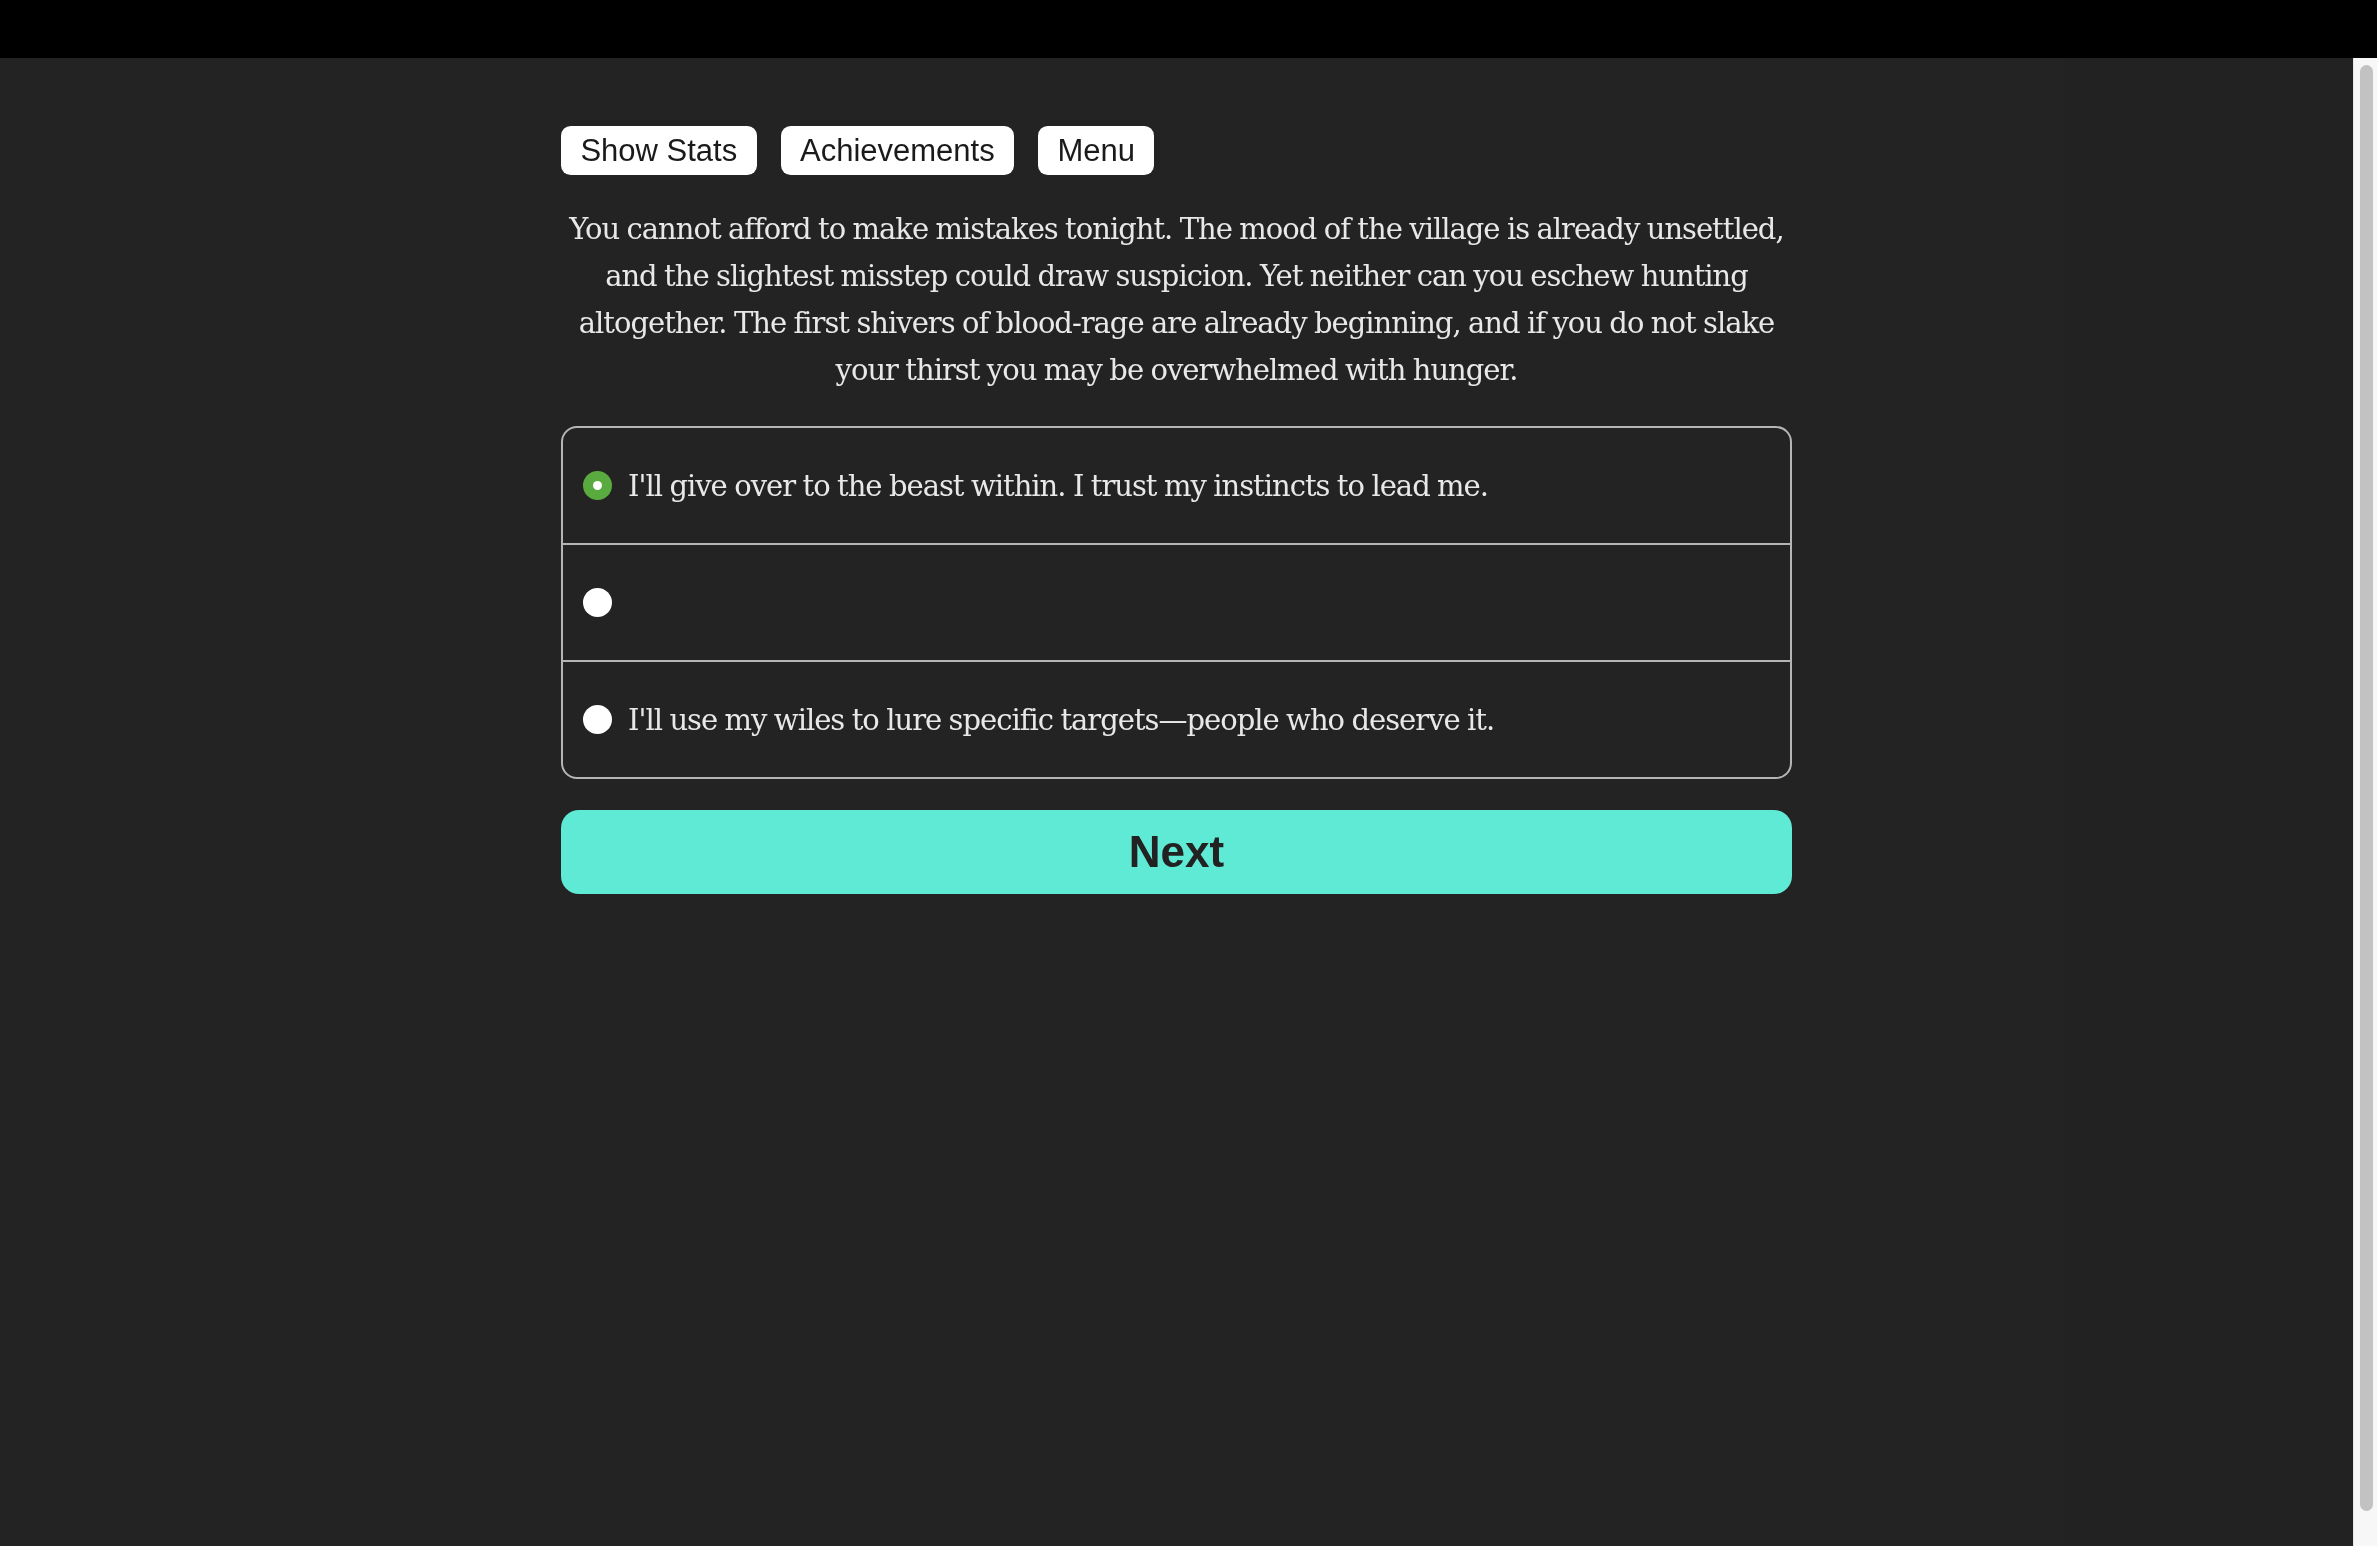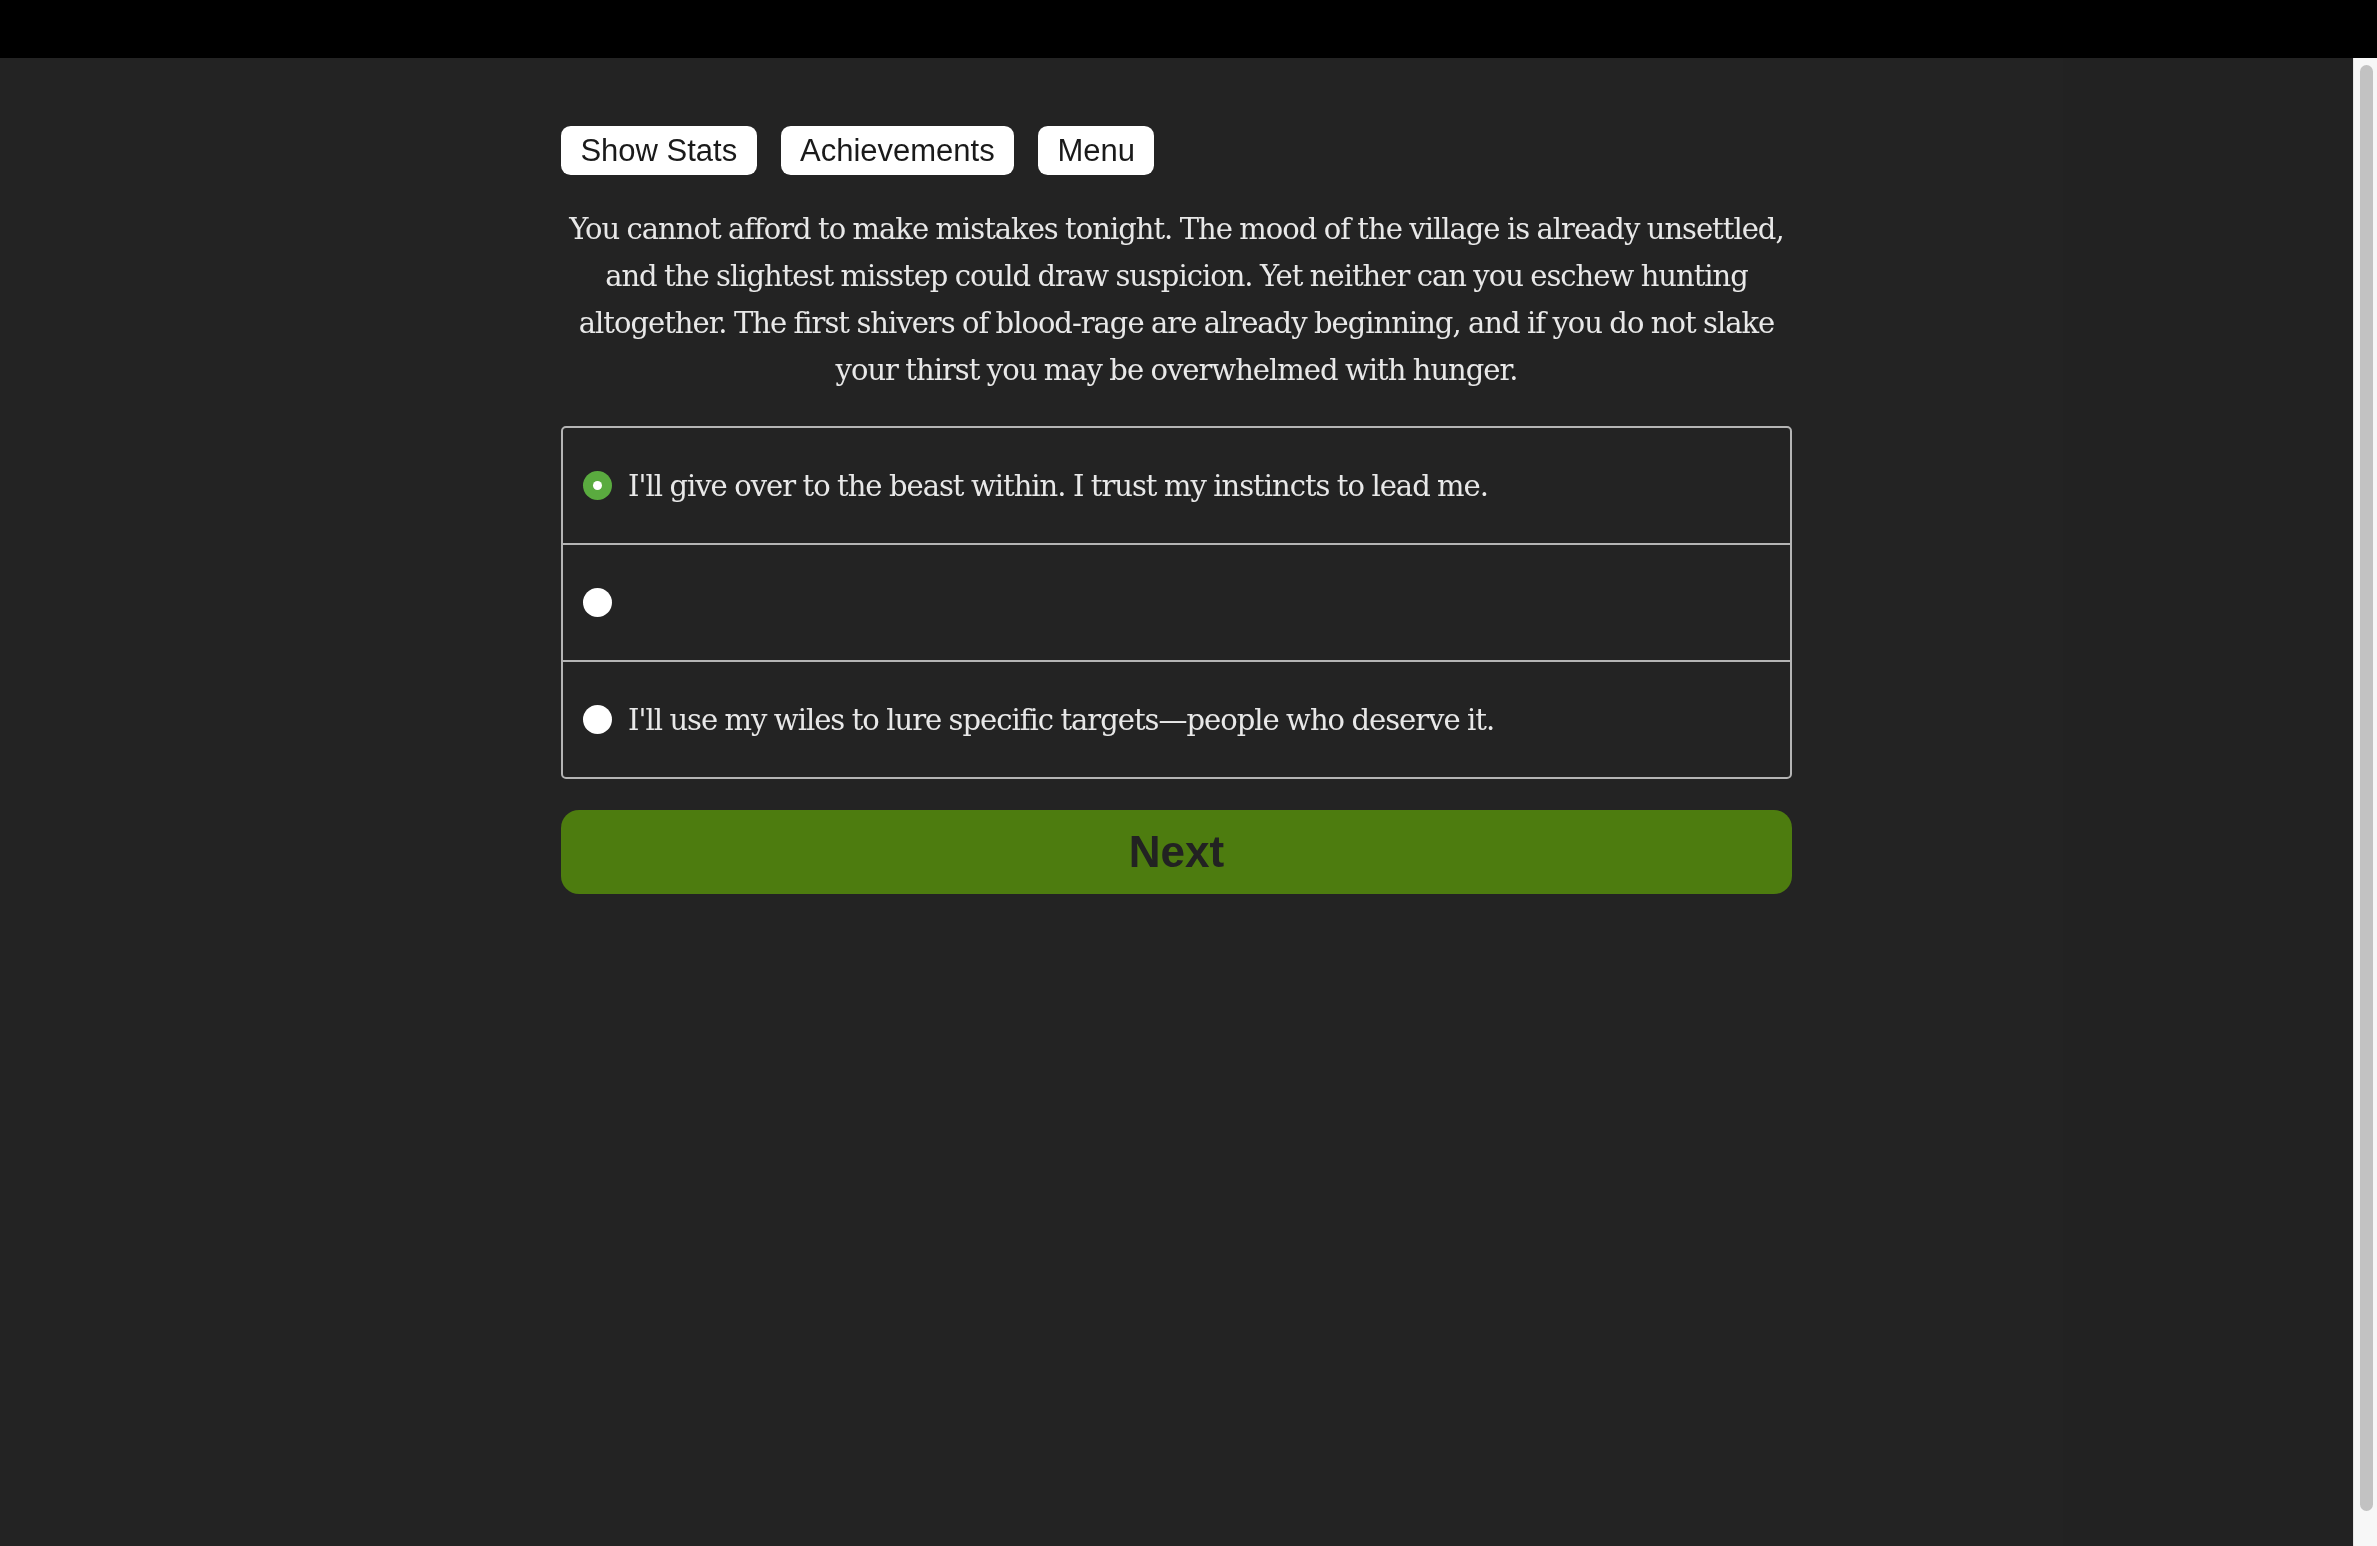--- a/index.html
+++ b/index.html
@@ -74,21 +74,21 @@
       letter-spacing: -1px;
       word-spacing: -0.8px;
       text-align: center;
     }
     .story p {
       margin: 0 0 32px 0;
     }
     .choices {
       margin-top: 4.9px;
       border: 2.4px solid #b5b5b5;
-      border-radius: 5px;
+      border-radius: 16px;
       overflow: hidden;
     }
     .choice {
       height: 115px;
       display: flex;
       align-items: center;
       padding-left: 20px;
       border-top: 2.4px solid #b5b5b5;
       cursor: pointer;
     }
@@ -121,21 +121,21 @@
       color: #e8e8e8;
       letter-spacing: -1px;
       word-spacing: -0.8px;
     }
     .next-btn {
       margin-top: 31px;
       width: 100%;
       height: 84px;
       border: none;
       border-radius: 18px;
-      background: #4d7c0f;
+      background: #5eead4;
       font-family: "Liberation Sans", sans-serif;
       font-weight: bold;
       font-size: 44px;
       color: #222222;
       cursor: pointer;
     }
   </style>
 </head>
 <body>
 

